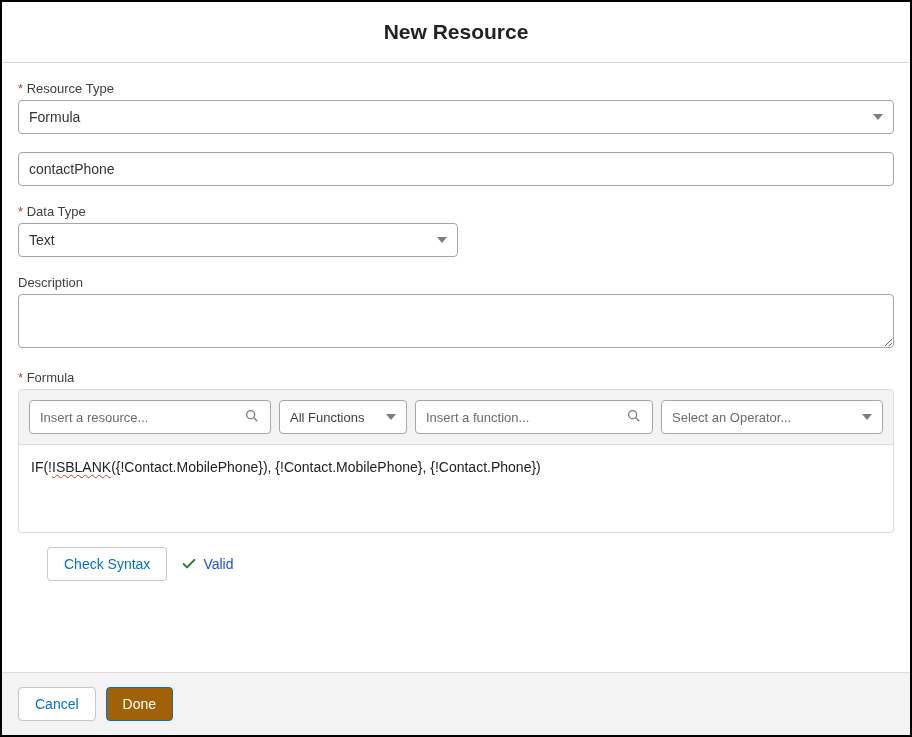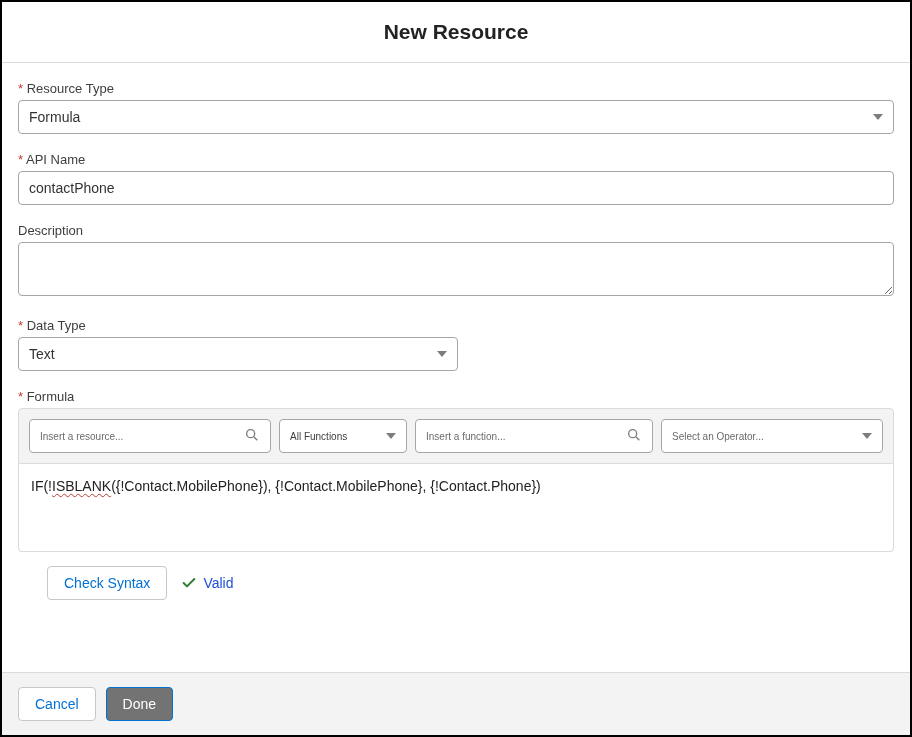--- a/index.html
+++ b/index.html
@@ -80,21 +80,21 @@
       gap: 8px;
     }
     .tb-item {
       background: #fff;
       border: 1px solid #a6a6a6;
       border-radius: 4px;
       height: 34px;
       display: flex;
       align-items: center;
       padding: 0 10px;
-      font-size: 10px;
+      font-size: 13px;
       color: #3e3e3c;
       cursor: pointer;
     }
     .tb-search { flex: 0 0 242px; justify-content: space-between; color: #6b6b6b; }
     .tb-funcsel { flex: 0 0 128px; justify-content: space-between; }
     .tb-func   { flex: 1; justify-content: space-between; color: #6b6b6b; }
     .tb-op     { flex: 0 0 222px; justify-content: space-between; color: #6b6b6b; }
     .search-icon svg { width: 16px; height: 16px; }
     .formula-editor {
       width: 100%;
@@ -133,21 +133,21 @@
       border-top: 1px solid #dddbda;
       background: #f3f3f3;
       padding: 14px 16px;
       display: flex;
       justify-content: flex-start;
       gap: 10px;
     }
     .btn-cancel { color: #0070d2; background: #fff; }
     .btn-done {
       color: #fff;
-      background: #737373;
+      background: #a16207;
       border-color: #0070d2;
       font-weight: 500;
     }
     
     .spellcheck {
       text-decoration: underline wavy #c23934;
       text-decoration-thickness: 1px;
       text-underline-offset: 2px;
     }
   </style>
@@ -164,35 +164,34 @@
 
     <div class="field-block">
       <span class="label req">Resource Type</span>
       <div class="combo">
         <span>Formula</span>
         <span class="caret"></span>
       </div>
     </div>
 
     <div class="field-block">
-      <span class="label req">API Name</span>
       <input class="input" value="contactPhone" style="">
-    </div>
-
-    <div class="field-block">
-      <span class="label">Description</span>
-      <textarea class="textarea" style=""></textarea>
     </div>
 
     <div class="field-block">
       <span class="label req">Data Type</span>
       <div class="combo combo-half">
         <span>Text</span>
         <span class="caret"></span>
       </div>
+    </div>
+
+    <div class="field-block">
+      <span class="label">Description</span>
+      <textarea class="textarea" style=""></textarea>
     </div>
 
     <div class="field-block">
       <span class="label req">Formula</span>
 
       <div class="formula-toolbar">
         <div class="tb-item tb-search">
           <span>Insert a resource...</span>
           <span class="search-icon">
             <svg viewBox="0 0 24 24" fill="none" stroke="#7d7d7d" stroke-width="2">

